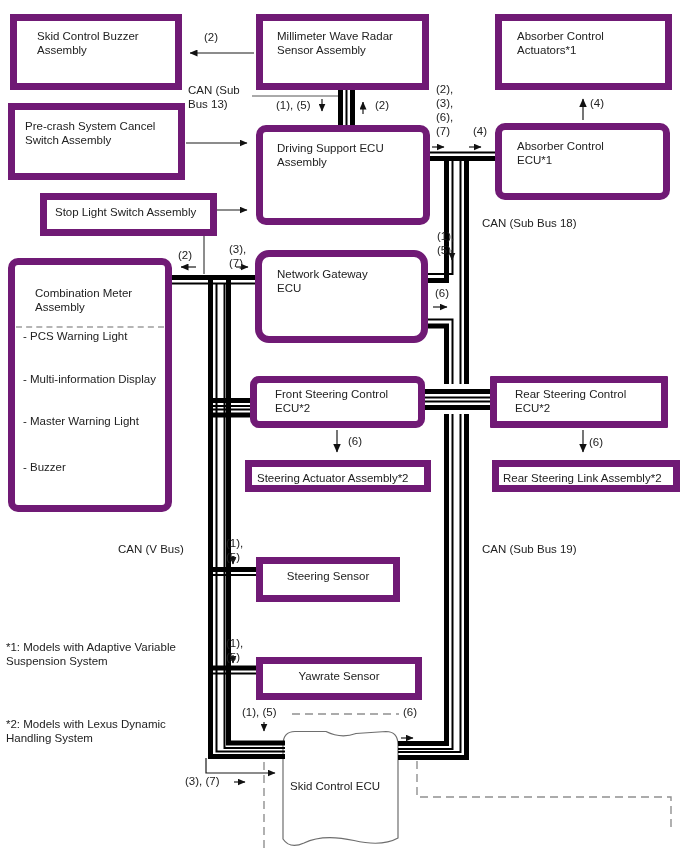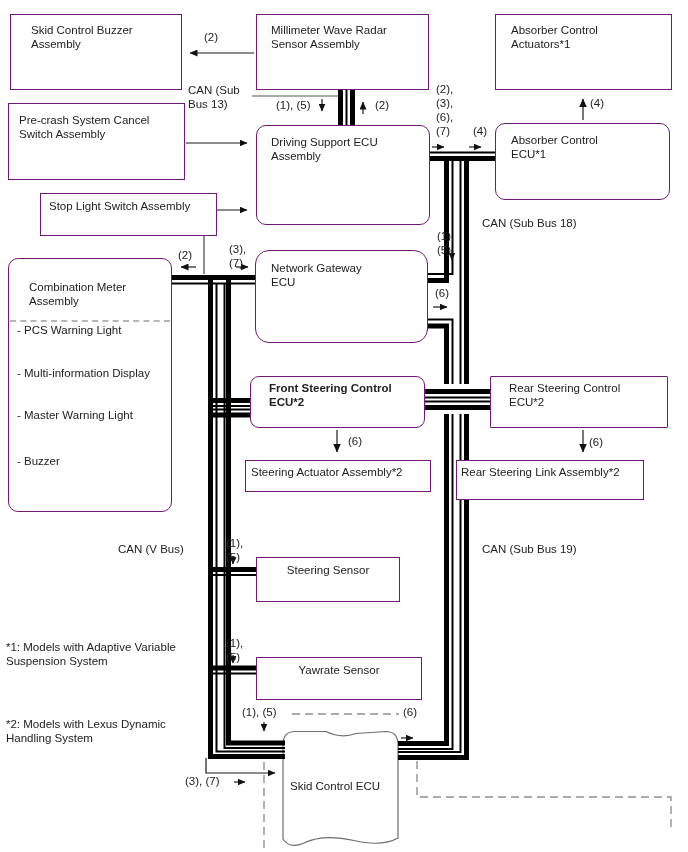--- a/index.html
+++ b/index.html
@@ -1,19 +1,19 @@
 <!DOCTYPE html>
 <html><head>
 <meta charset="utf-8">
 <style>
   html,body{margin:0;padding:0;background:#ffffff;}
   #canvas{position:relative;width:688px;height:852px;background:#fff;overflow:hidden;
           font-family:"Liberation Sans",sans-serif;}
   svg.layer{position:absolute;left:0;top:0;z-index:1;}
-  .box{position:absolute;background:#fff;border:1px solid #701a75;box-sizing:border-box;
+  .box{position:absolute;background:#fff;border:7px solid #701a75;box-sizing:border-box;
        font-size:11.5px;line-height:14px;color:#222;white-space:pre-line;z-index:2;}
   .rounded{border-radius:10px;}
   .lbl{position:absolute;font-size:11.5px;line-height:14px;color:#222;
        white-space:pre-line;z-index:3;}
   .center{text-align:center;}
   .cm-item{position:absolute;left:8px;font-size:11.5px;line-height:14px;color:#222;}
   .cm-divider{position:absolute;left:1px;right:1px;top:61px;border-top:2px dashed #b5b5b5;}
   .skidlabel{z-index:3;}
 </style>
 </head>
@@ -144,29 +144,29 @@
     <div class="cm-divider"></div>
     <div class="cm-item" style="top:64px;">- PCS Warning Light</div>
     <div class="cm-item" style="top:107px;">- Multi-information Display</div>
     <div class="cm-item" style="top:149px;">- Master Warning Light</div>
     <div class="cm-item" style="top:195px;">- Buzzer</div>
   </div>
 
   <div class="box rounded" style="left:255px;top:250px;width:173px;height:93px;padding:10px 6px 0 15px;border-radius:14px;">Network Gateway
 ECU</div>
 
-  <div class="box rounded" style="left:250px;top:376px;width:175px;height:52px;padding:4px 24px 0 18px;border-radius:9px;font-weight:bold;">Front Steering Control
+  <div class="box rounded" style="left:250px;top:376px;width:175px;height:52px;padding:4px 24px 0 18px;border-radius:9px;">Front Steering Control
 ECU*2</div>
 
   <div class="box rounded" style="left:490px;top:376px;width:178px;height:52px;padding:4px 6px 0 18px;border-radius:1px;">Rear Steering Control
 ECU*2</div>
 
   <div class="box" style="left:245px;top:460px;width:186px;height:32px;padding:4px 4px 0 5px;">Steering Actuator Assembly*2</div>
 
-  <div class="box" style="left:456px;top:460px;width:188px;height:40px;padding:4px 4px 0 4px;">Rear Steering Link Assembly*2</div>
+  <div class="box" style="left:492px;top:460px;width:188px;height:32px;padding:4px 4px 0 4px;">Rear Steering Link Assembly*2</div>
 
   <div class="box center" style="left:256px;top:557px;width:144px;height:45px;padding:5px 0 0 0;">Steering Sensor</div>
 
   <div class="box center" style="left:256px;top:657px;width:166px;height:43px;padding:5px 0 0 0;">Yawrate Sensor</div>
 
   <div class="lbl skidlabel" style="left:290px;top:779px;">Skid Control ECU</div>
 
   <div class="lbl" style="left:188px;top:83px;">CAN (Sub
 Bus 13)</div>
   <div class="lbl" style="left:482px;top:216px;text-align:right;">CAN (Sub Bus 18)</div>

